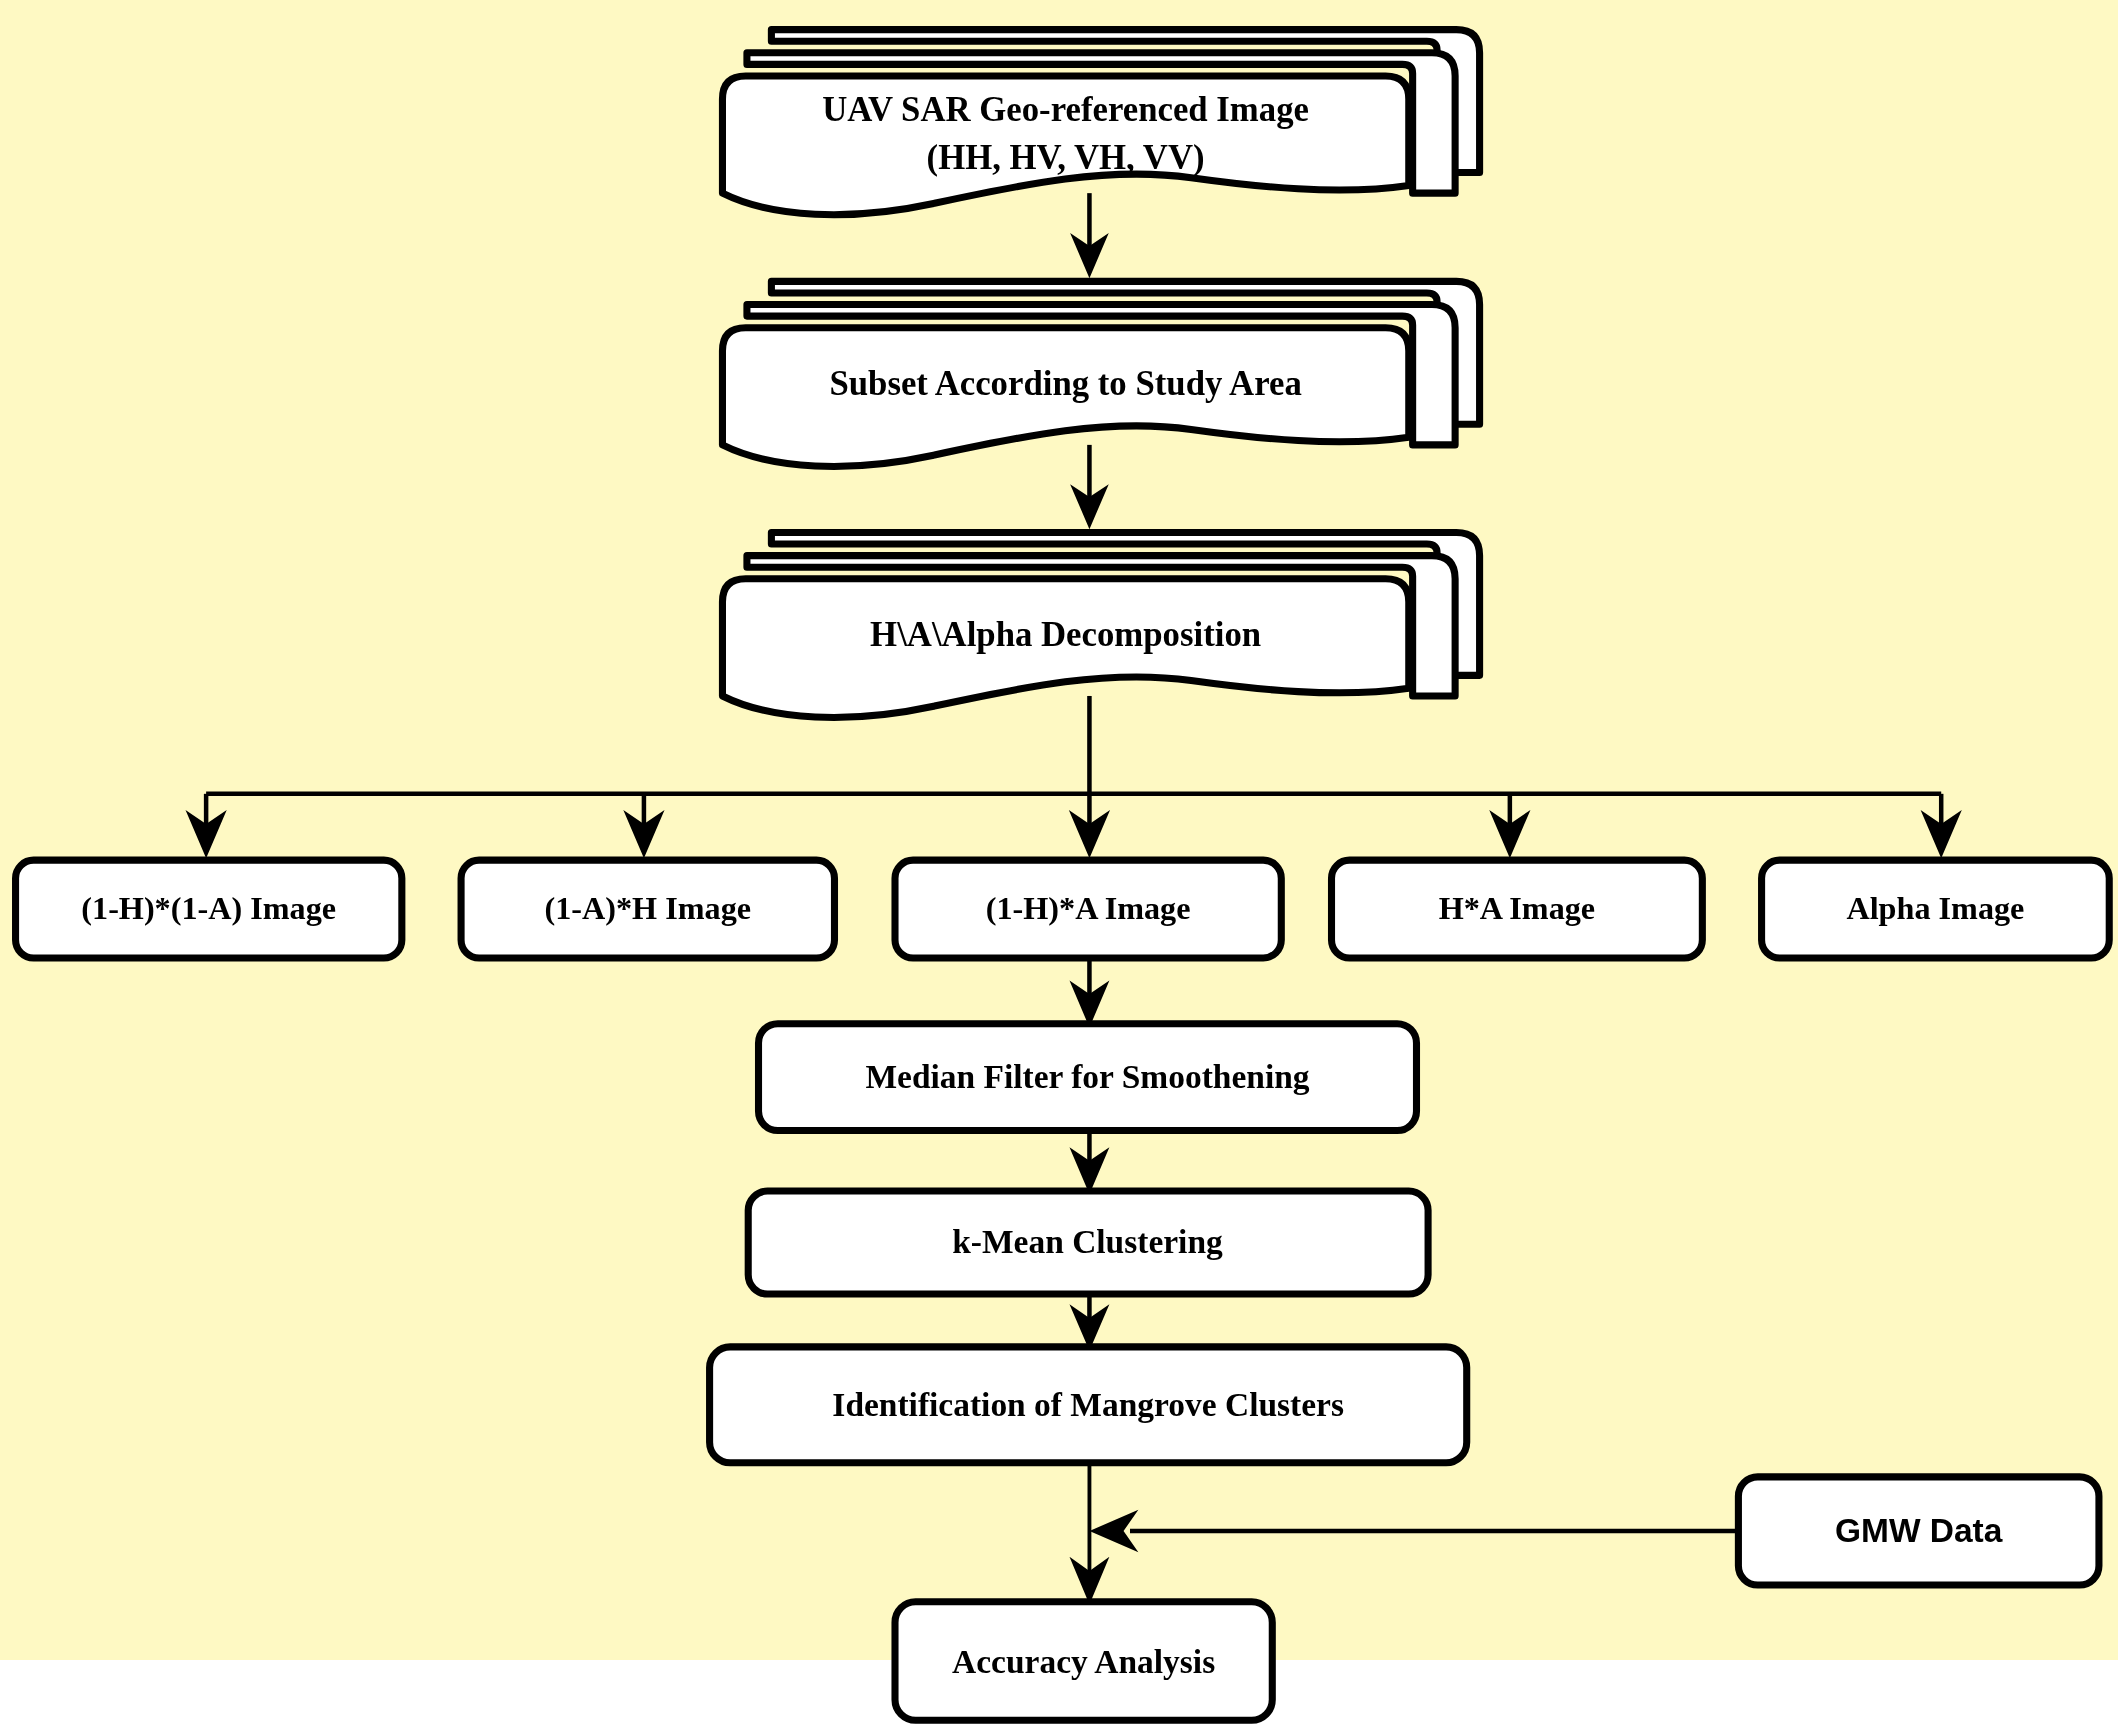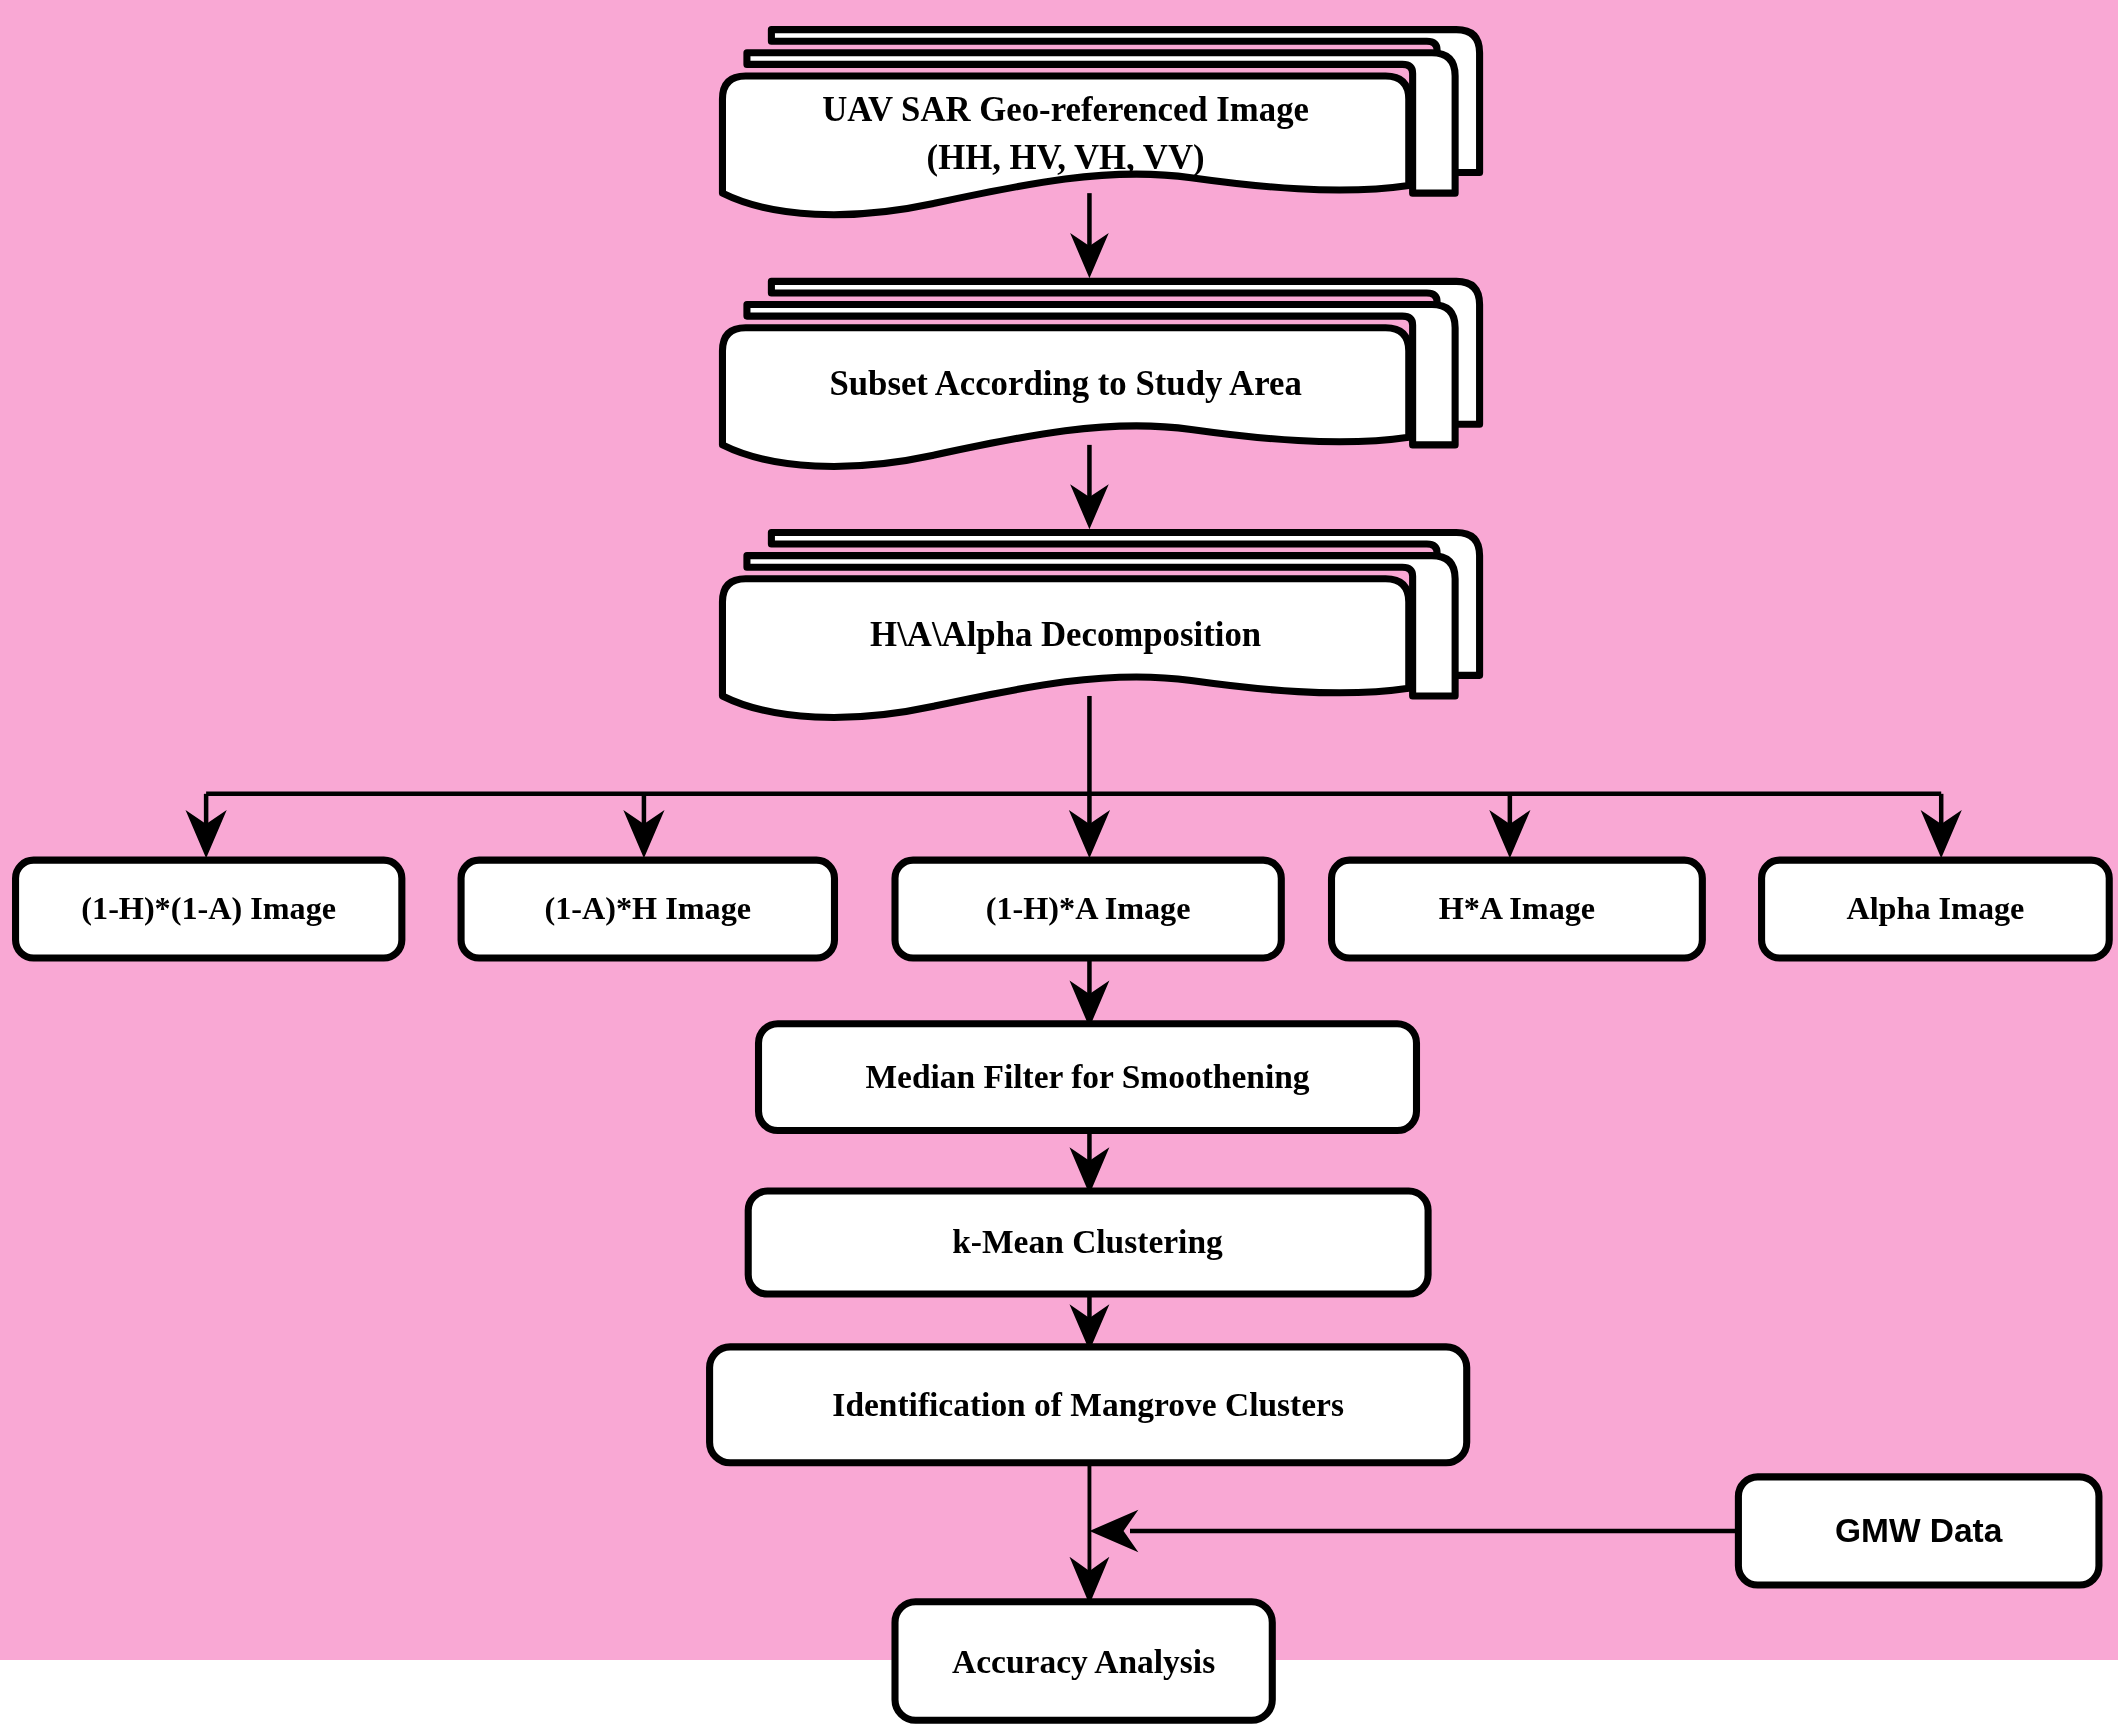--- a/index.html
+++ b/index.html
@@ -10,21 +10,21 @@
   body {
     width: 2119px;
     height: 1728px;
     font-family: "Liberation Serif", "DejaVu Serif", serif;
     overflow: hidden;
   }
   #flow-root {
     position: relative;
     width: 2119px;
     height: 1660px;
-    background: #f9a8d4;
+    background: #fef9c3;
   }
   svg.flow-canvas {
     position: absolute;
     top: 0;
     left: 0;
     width: 2119px;
     height: 1728px;
     display: block;
   }
   .node-shape {

